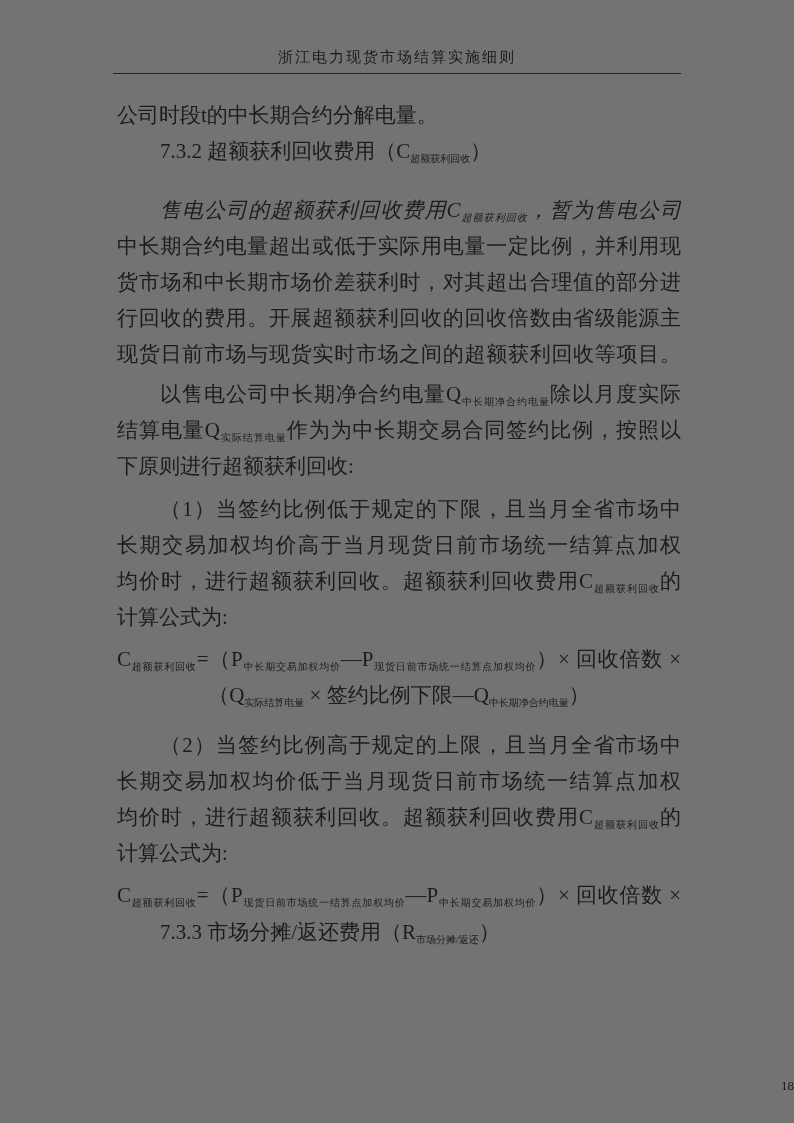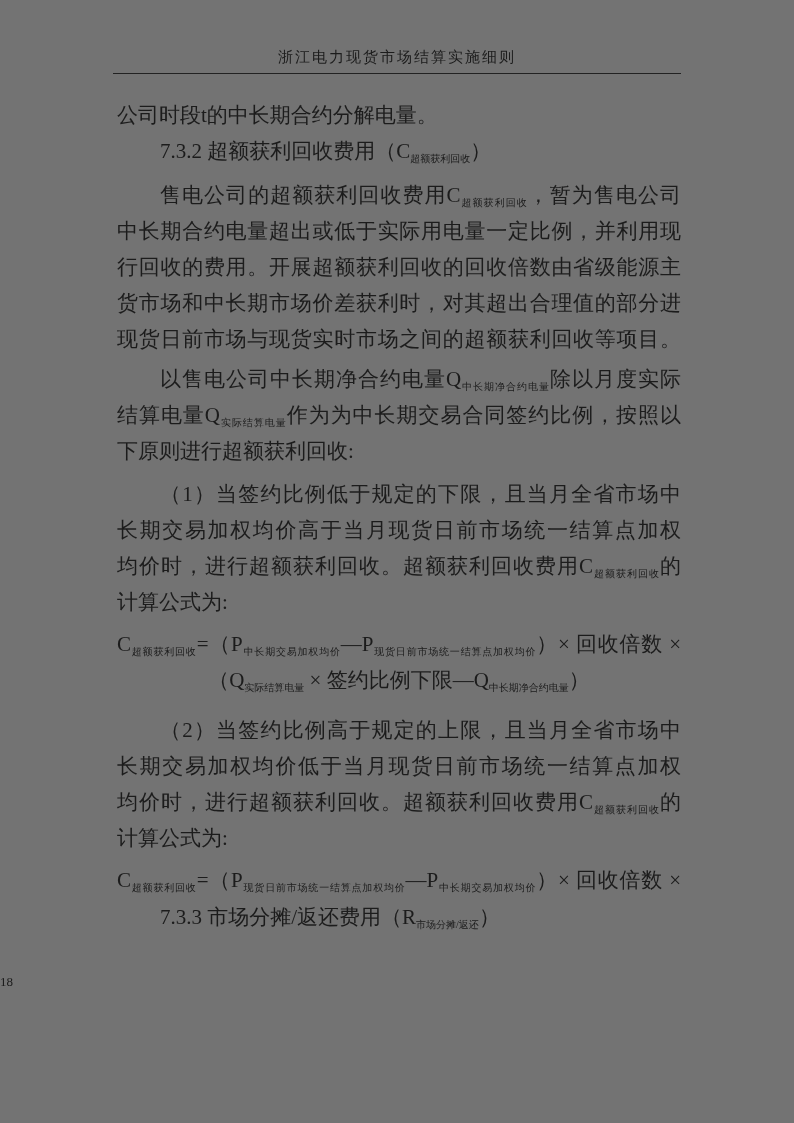--- a/index.html
+++ b/index.html
@@ -48,43 +48,43 @@
   .line.center { text-align: center; }
   .line.indent { text-indent: 43px; }
   .sub {
     font-size: 10px;
     line-height: 1;
     vertical-align: -4px;
     letter-spacing: 0;
   }
   .footer {
     position: absolute;
-    top: 972px;
+    top: 1076px;
     left: 0;
     width: 100%;
-    text-align: left;
+    text-align: right;
   }
   .page-num { font-size: 13px; color: #1c1c1c; }
 </style>
 </head>
 <body>
 
 <div class="page">
   <div>
     <div class="header-title">浙江电力现货市场结算实施细则</div>
     <div class="header-rule"></div>
   </div>
 
   <div class="content" id="doc-lines">
       <div class="line left body"><span>公司时段t的中长期合约分解电量。</span></div>
       <div class="line left indent heading"><span>7.3.2 超额获利回收费用（C</span><span class="sub">超额获利回收</span><span>）</span></div>
-      <div class="line justify indent body" style="margin-top: 8px;"><span>售电公司的超额获利回收费用C</span><span class="sub">超额获利回收</span><span>，暂为售电公司</span></div>
+      <div class="line justify indent body" style="margin-top: 23px; font-style: italic;"><span>售电公司的超额获利回收费用C</span><span class="sub">超额获利回收</span><span>，暂为售电公司</span></div>
       <div class="line justify body"><span>中长期合约电量超出或低于实际用电量一定比例，并利用现</span></div>
+      <div class="line justify body"><span>货市场和中长期市场价差获利时，对其超出合理值的部分进</span></div>
       <div class="line justify body"><span>行回收的费用。开展超额获利回收的回收倍数由省级能源主</span></div>
-      <div class="line justify body"><span>货市场和中长期市场价差获利时，对其超出合理值的部分进</span></div>
       <div class="line justify body"><span>现货日前市场与现货实时市场之间的超额获利回收等项目。</span></div>
       <div class="line justify indent body" style="margin-top: 4px;"><span>以售电公司中长期净合约电量Q</span><span class="sub">中长期净合约电量</span><span>除以月度实际</span></div>
       <div class="line justify body"><span>结算电量Q</span><span class="sub">实际结算电量</span><span>作为为中长期交易合同签约比例，按照以</span></div>
       <div class="line left body"><span>下原则进行超额获利回收:</span></div>
       <div class="line justify indent body" style="margin-top: 7px;"><span>（1）当签约比例低于规定的下限，且当月全省市场中</span></div>
       <div class="line justify body"><span>长期交易加权均价高于当月现货日前市场统一结算点加权</span></div>
       <div class="line justify body"><span>均价时，进行超额获利回收。超额获利回收费用C</span><span class="sub">超额获利回收</span><span>的</span></div>
       <div class="line left body"><span>计算公式为:</span></div>
       <div class="line justify formula" style="margin-top: 6px;"><span>C</span><span class="sub">超额获利回收</span><span>=（P</span><span class="sub">中长期交易加权均价</span><span>—P</span><span class="sub">现货日前市场统一结算点加权均价</span><span>）× 回收倍数 ×</span></div>
       <div class="line center formula"><span>（Q</span><span class="sub">实际结算电量</span><span> × 签约比例下限—Q</span><span class="sub">中长期净合约电量</span><span>）</span></div>

